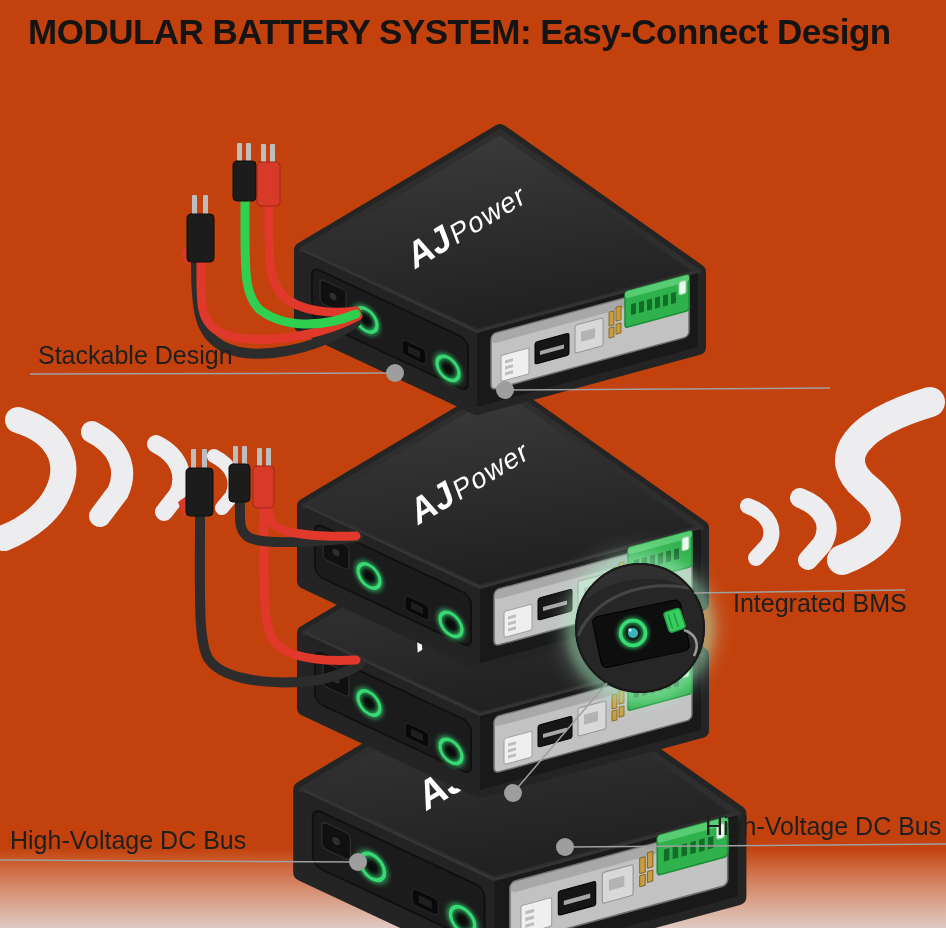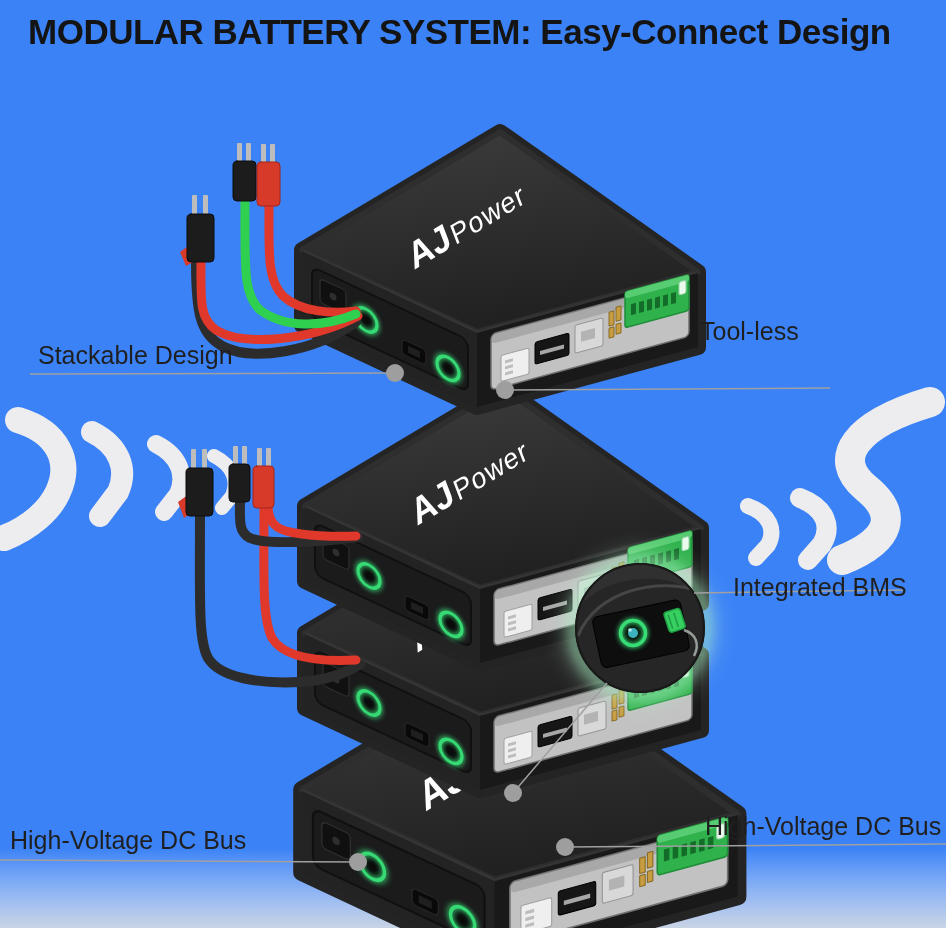--- a/index.html
+++ b/index.html
@@ -1,32 +1,32 @@
 <!DOCTYPE html>
 <html><head>
 <meta charset="utf-8">
 <style>
   html,body{margin:0;padding:0;background:#ffffff;}
   .canvas{
-    position:relative;width:946px;height:928px;background:#3b82f6;
+    position:relative;width:946px;height:928px;background:#c2410c;
     overflow:hidden;font-family:"Liberation Sans",sans-serif;
   }
   .canvas svg{position:absolute;left:0;top:0;}
   .page-title{
     position:absolute;left:28px;top:12px;
     font-size:35px;font-weight:800;letter-spacing:-0.5px;color:#141414;
     white-space:nowrap;
   }
   .callout-label{
     position:absolute;font-size:25px;font-weight:400;color:#1f1f1f;
     white-space:nowrap;line-height:34px;
   }
   .lbl-stackable{left:38px;top:338px;}
   .lbl-toolless{left:700px;top:314px;}
-  .lbl-bms{left:733px;top:570px;}
+  .lbl-bms{left:733px;top:586px;}
   .lbl-hv-left{left:10px;top:823px;}
   .lbl-hv-right{left:705px;top:809px;}
 </style>
 </head>
 <body>
 
 <div class="canvas">
 
 <svg width="946" height="928" viewBox="0 0 946 928">
   <defs>
@@ -207,21 +207,20 @@
     <circle cx="358" cy="862" r="9"></circle>
     <circle cx="565" cy="847" r="9"></circle>
   </g>
 </svg>
 
 <div class="page-title">MODULAR BATTERY SYSTEM: Easy-Connect Design</div>
 
 <div class="callout-label lbl-stackable">Stackable Design</div>
 
 <div class="callout-label lbl-toolless">
-  <div>Tool-less</div>
 </div>
 
 <div class="callout-label lbl-bms">Integrated BMS</div>
 
 <div class="callout-label lbl-hv-left">High-Voltage DC Bus</div>
 
 <div class="callout-label lbl-hv-right">High-Voltage DC Bus</div>
 
 </div>
 

